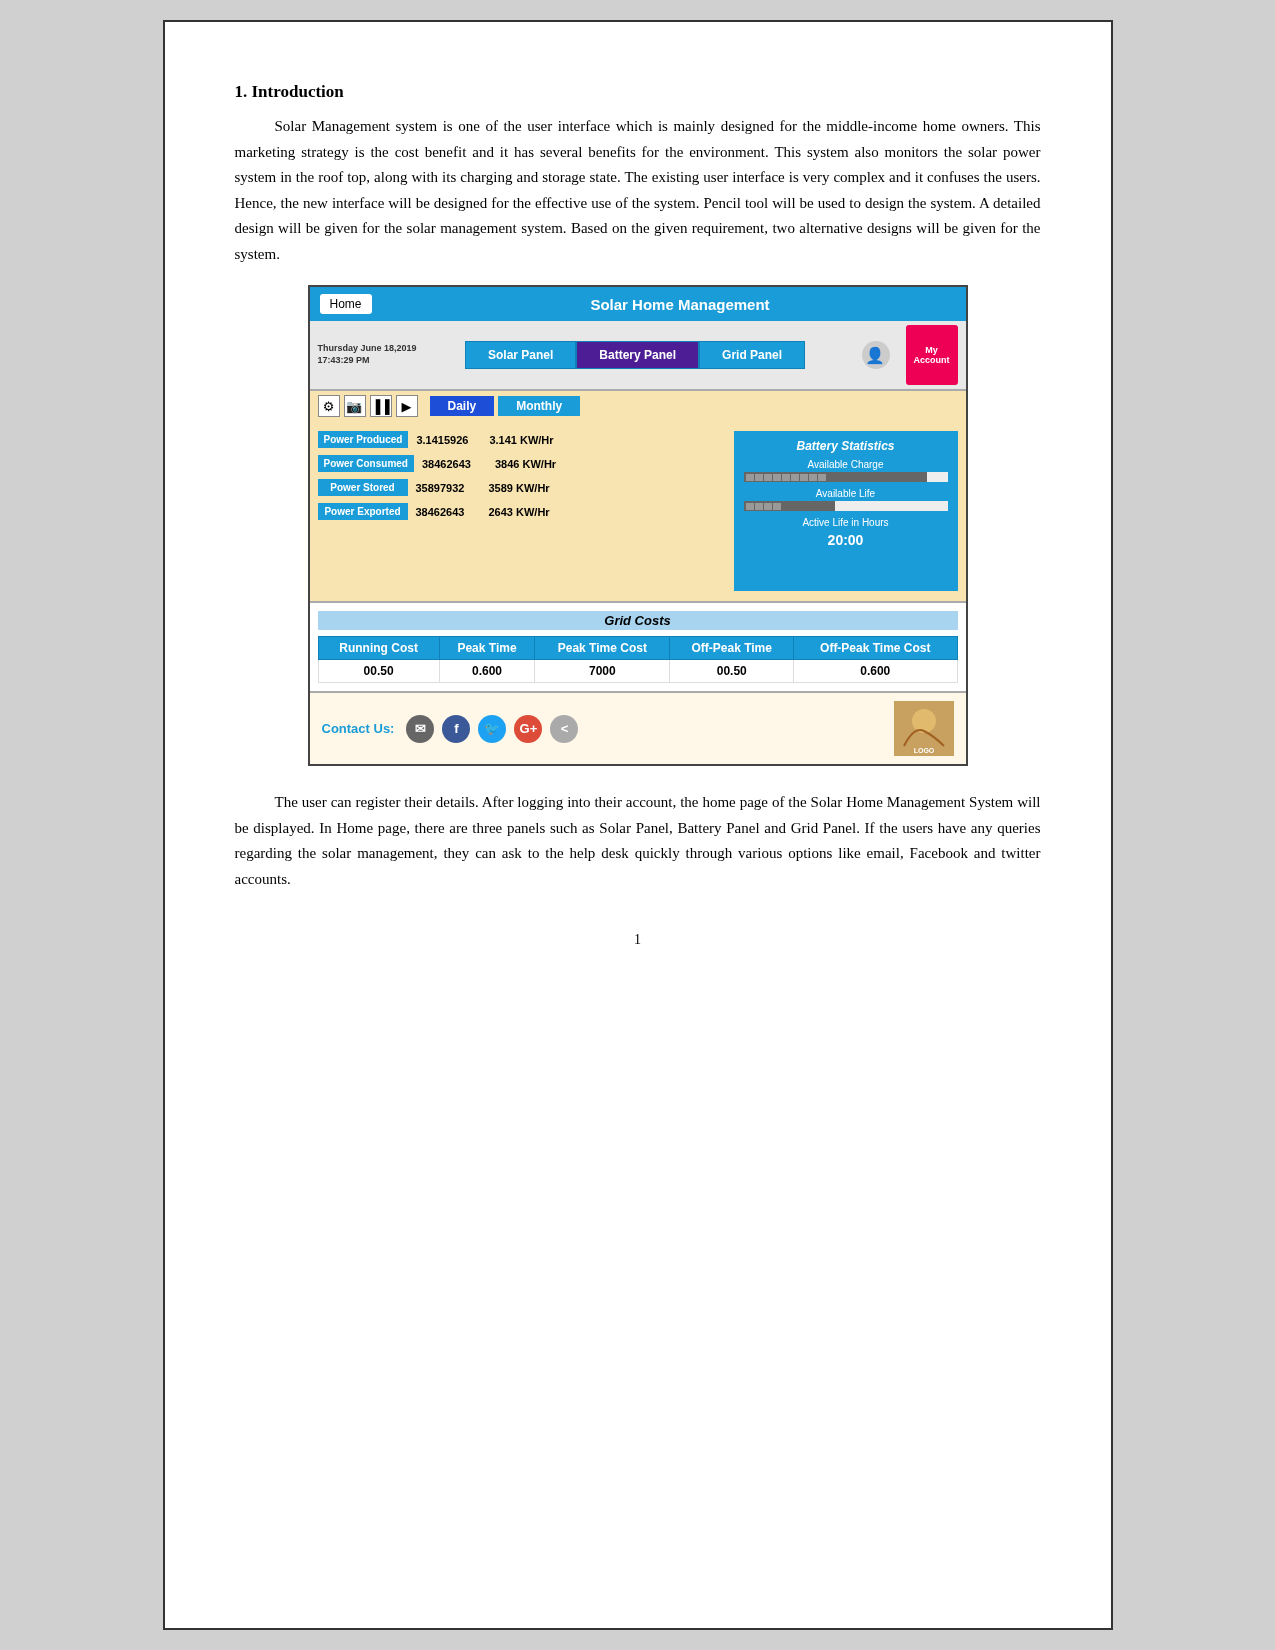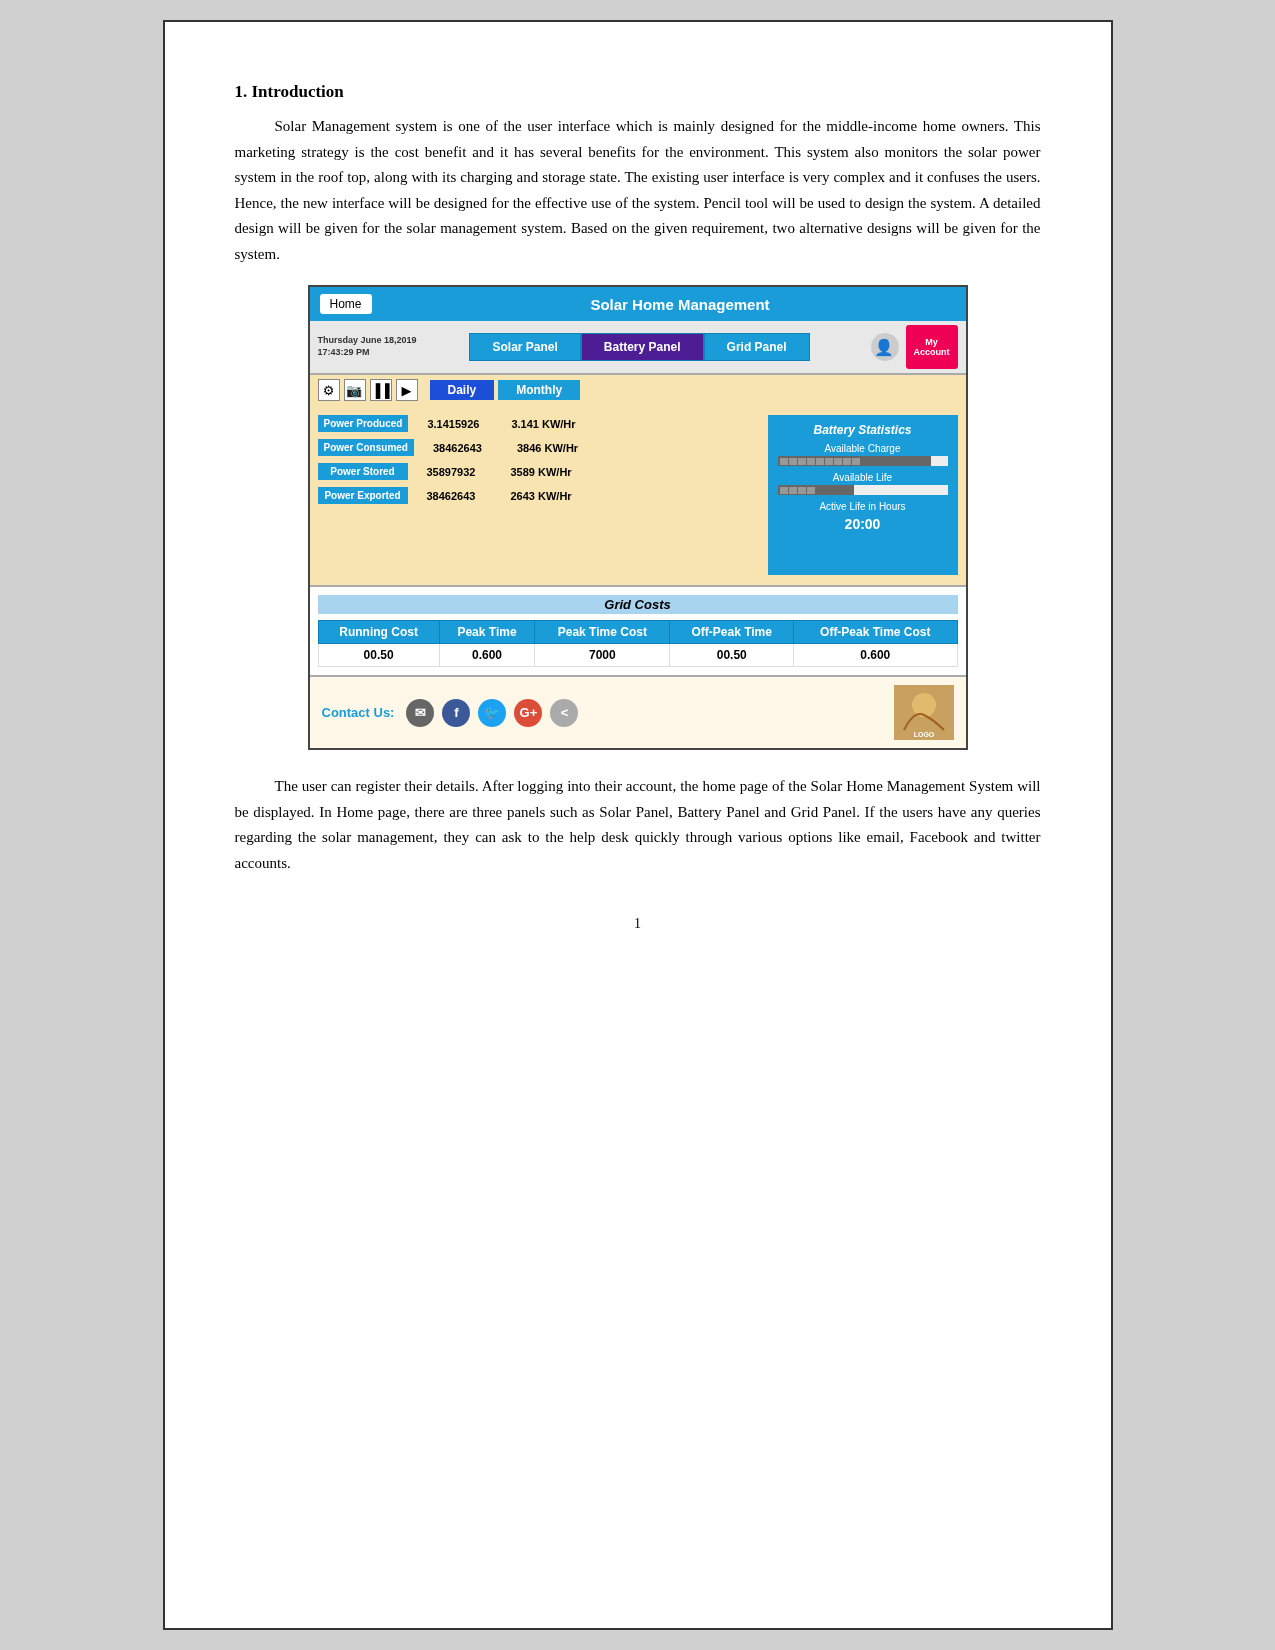--- a/index.html
+++ b/index.html
@@ -106,24 +106,24 @@
       border: 1px solid #1080b8;
     }
     .ui-nav-tab.active {
       background: #4c1d95;
     }
     .ui-account {
       background: #e05;
       color: #fff;
       font-size: 9px;
       font-weight: bold;
-      padding: 12px 8px;
+      padding: 20px 8px;
       text-align: center;
       border-radius: 3px;
-      margin-left: 3px;
+      margin-left: 12px;
       cursor: pointer;
     }
     .ui-account-icon {
       width: 28px;
       height: 28px;
       background: #ccc;
       border-radius: 50%;
       display: inline-flex;
       align-items: center;
       justify-content: center;
@@ -175,21 +175,21 @@
       gap: 10px;
     }
     
     .ui-stats-panel {
       flex: 1;
     }
     .ui-stat-row {
       display: flex;
       align-items: center;
       margin-bottom: 7px;
-      gap: 19px;
+      gap: 8px;
     }
     .ui-stat-label {
       background: #1a9cd8;
       color: #fff;
       font-size: 10px;
       font-weight: bold;
       padding: 3px 6px;
       min-width: 90px;
       text-align: center;
     }
@@ -198,21 +198,21 @@
       font-weight: bold;
       min-width: 65px;
     }
     .ui-stat-val2 {
       font-size: 11px;
       font-weight: bold;
     }
 
     
     .ui-battery-panel {
-      width: 190px;
+      width: 224px;
       background: #1a9cd8;
       color: #fff;
       padding: 8px 10px;
       font-size: 11px;
     }
     .ui-battery-title {
       font-weight: bold;
       font-style: italic;
       font-size: 12px;
       margin-bottom: 6px;

